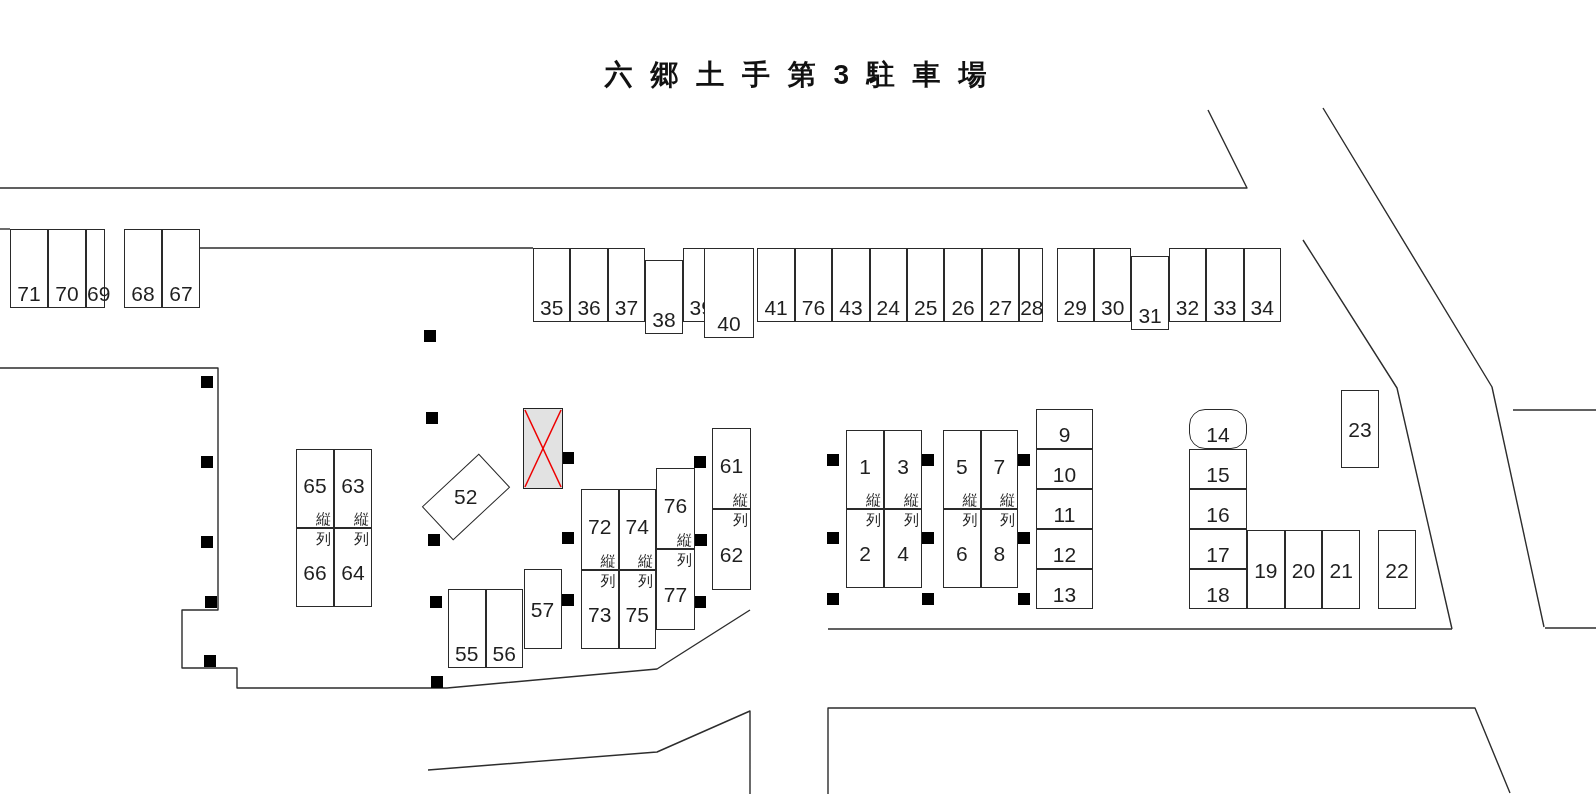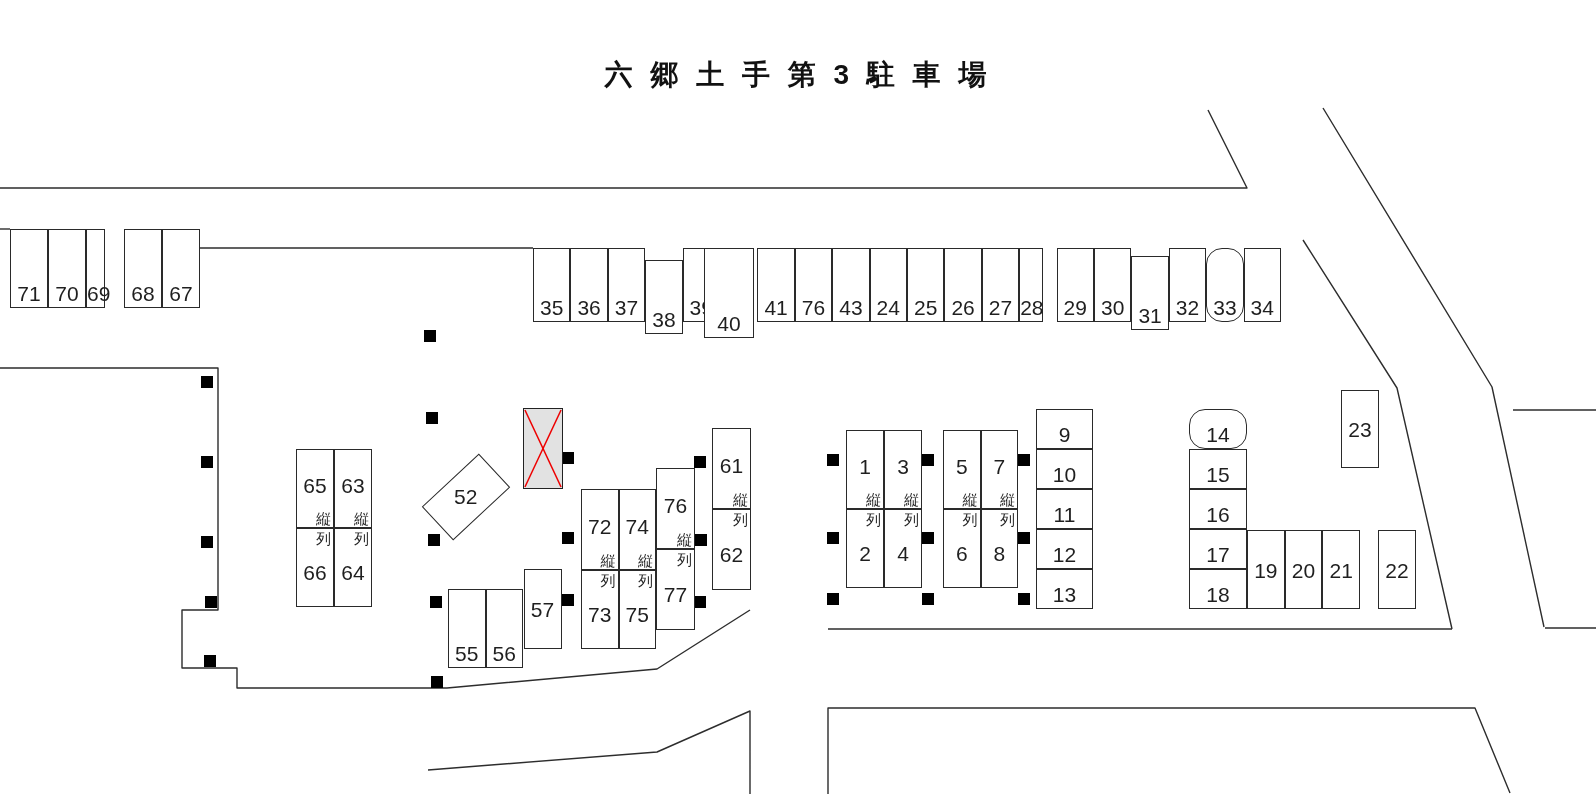--- a/index.html
+++ b/index.html
@@ -136,21 +136,21 @@
       </div>
       <div class="space" style="left: 1094px; top: 248px; width: 37.4px; height: 74px;">
         <div class="num bottom">30</div>
       </div>
       <div class="space" style="left: 1131.4px; top: 256px; width: 37.4px; height: 74px;">
         <div class="num bottom">31</div>
       </div>
       <div class="space" style="left: 1168.8px; top: 248px; width: 37.4px; height: 74px;">
         <div class="num bottom">32</div>
       </div>
-      <div class="space" style="left: 1206.2px; top: 248px; width: 37.4px; height: 74px; border-radius: 16px;">
+      <div class="space" style="left: 1206.2px; top: 248px; width: 37.4px; height: 74px;">
         <div class="num bottom">33</div>
       </div>
       <div class="space" style="left: 1243.6px; top: 248px; width: 37.4px; height: 74px;">
         <div class="num bottom">34</div>
       </div>
       <div class="space" style="left: 296px; top: 449px; width: 38px; height: 79px;">
         <div class="num topcell">65</div>
         <div class="vmark t">縦</div>
       </div>
       <div class="space" style="left: 296px; top: 528px; width: 38px; height: 79px;">

